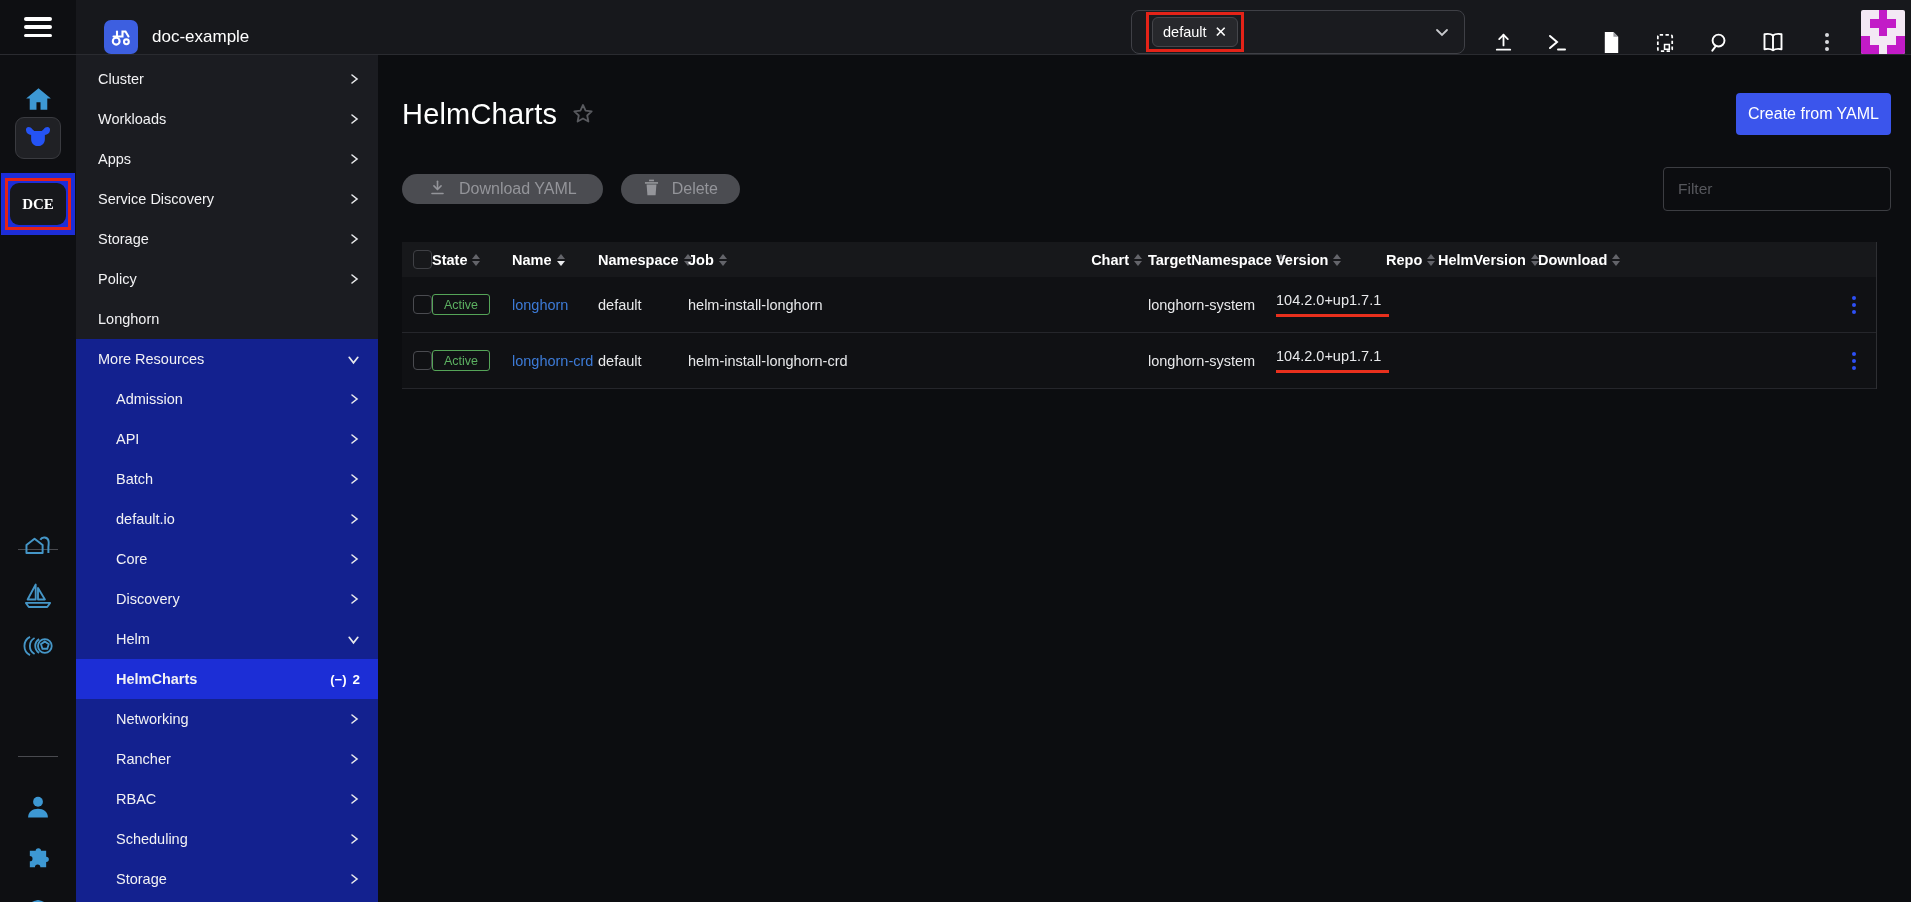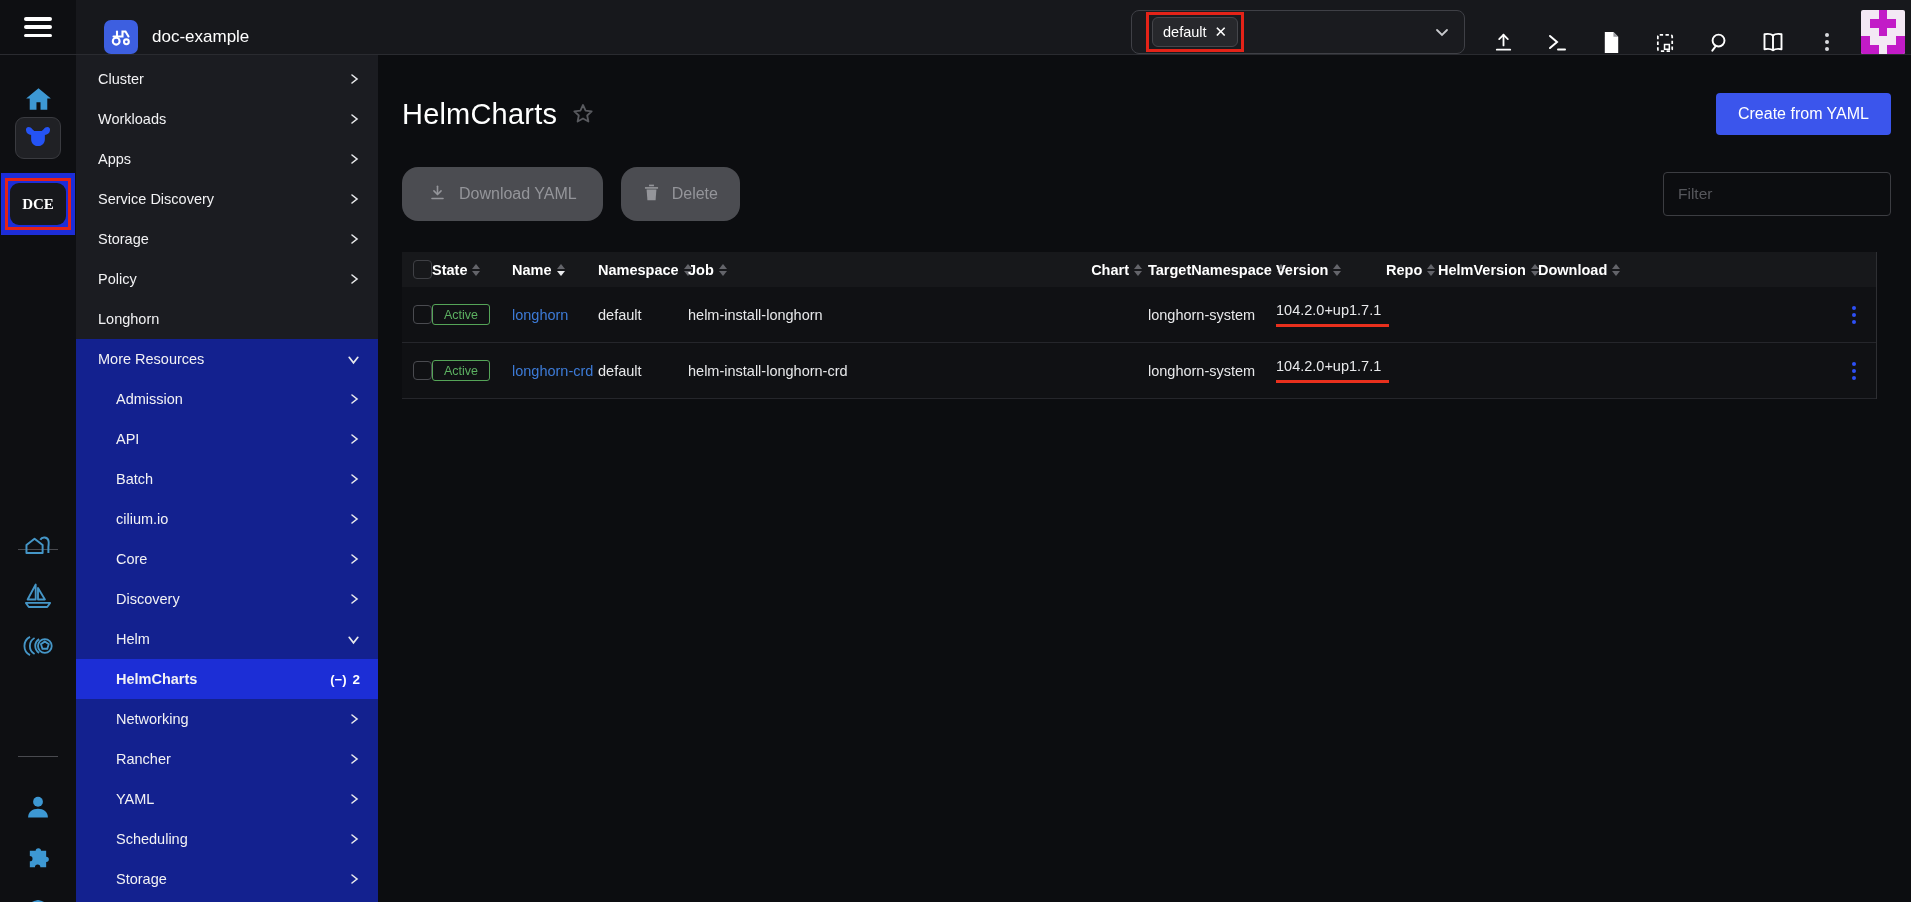--- a/index.html
+++ b/index.html
@@ -54,25 +54,25 @@
   .nav-selected { background:#1c2ed6; font-weight:700; }
   .blue-fill { flex:1; background:#13218f; }
   .count-badge { margin-left:auto; display:flex; align-items:center; gap:6px; font-size:13px; color:#fff; }
   .count-badge b { font-size:13.5px; }
 
   
   .main { flex:1; min-width:0; background:#0c0d10; padding:0 20px 0 24px; position:relative; }
   .title-row { margin-top:38px; display:flex; align-items:center; }
   .page-title { font-size:29px; font-weight:500; color:#fff; letter-spacing:0.2px; }
   .fav-star { margin-left:14px; display:flex; cursor:pointer; }
-  .create-btn { margin-left:auto; height:42px; padding:0 22px; background:#3b55ec; color:#fff; border:none;
+  .create-btn { margin-left:auto; height:42px; padding:0 12px; background:#3b55ec; color:#fff; border:none;
     border-radius:4px; font-size:16px; font-weight:500; font-family:inherit; cursor:pointer; }
 
   .actions-row { margin-top:32px; display:flex; align-items:center; }
-  .gbtn { height:54px; display:flex; align-items:center; gap:12px; background:#4b4c51; color:#94959a;
+  .gbtn { height:30px; display:flex; align-items:center; gap:12px; background:#4b4c51; color:#94959a;
     border:none; border-radius:16px; font-size:16px; font-family:inherit; padding:0 26px; cursor:default; }
   .gbtn + .gbtn { margin-left:18px; padding:0 22px; }
   .filter-input { margin-left:auto; width:228px; height:44px; background:transparent; border:1px solid #3c3d42;
     border-radius:4px; color:#e8e9eb; font-size:15.5px; font-family:inherit; padding:0 14px; }
   .filter-input::placeholder { color:#56575c; }
 
   
   .table { margin-top:31px; width:1475px; border-right:1px solid #2e2f33; }
   .tr { display:grid; grid-template-columns:30px 80px 86px 90px 160px 300px 128px 110px 52px 100px 1fr 44px; align-items:center; }
   .thead { background:#17181b; height:35px; font-size:14.5px; font-weight:700; color:#fff; }
@@ -343,21 +343,21 @@
       </div>
       <div class="nav-item nav-blue nav-sub">
         <span>Batch</span>
         <span class="chev">
             <svg width="12" height="12" viewBox="0 0 12 12">
               <polyline points="4,2 9,6 4,10" fill="none" stroke="#e8e9eb" stroke-width="1.6" stroke-linecap="round"></polyline>
             </svg>
           </span>
       </div>
       <div class="nav-item nav-blue nav-sub">
-        <span>cilium.io</span>
+        <span>default.io</span>
         <span class="chev">
             <svg width="12" height="12" viewBox="0 0 12 12">
               <polyline points="4,2 9,6 4,10" fill="none" stroke="#e8e9eb" stroke-width="1.6" stroke-linecap="round"></polyline>
             </svg>
           </span>
       </div>
       <div class="nav-item nav-blue nav-sub">
         <span>Core</span>
         <span class="chev">
             <svg width="12" height="12" viewBox="0 0 12 12">
@@ -398,21 +398,21 @@
       </div>
       <div class="nav-item nav-blue nav-sub">
         <span>Rancher</span>
         <span class="chev">
             <svg width="12" height="12" viewBox="0 0 12 12">
               <polyline points="4,2 9,6 4,10" fill="none" stroke="#e8e9eb" stroke-width="1.6" stroke-linecap="round"></polyline>
             </svg>
           </span>
       </div>
       <div class="nav-item nav-blue nav-sub">
-        <span>YAML</span>
+        <span>RBAC</span>
         <span class="chev">
             <svg width="12" height="12" viewBox="0 0 12 12">
               <polyline points="4,2 9,6 4,10" fill="none" stroke="#e8e9eb" stroke-width="1.6" stroke-linecap="round"></polyline>
             </svg>
           </span>
       </div>
       <div class="nav-item nav-blue nav-sub">
         <span>Scheduling</span>
         <span class="chev">
             <svg width="12" height="12" viewBox="0 0 12 12">

